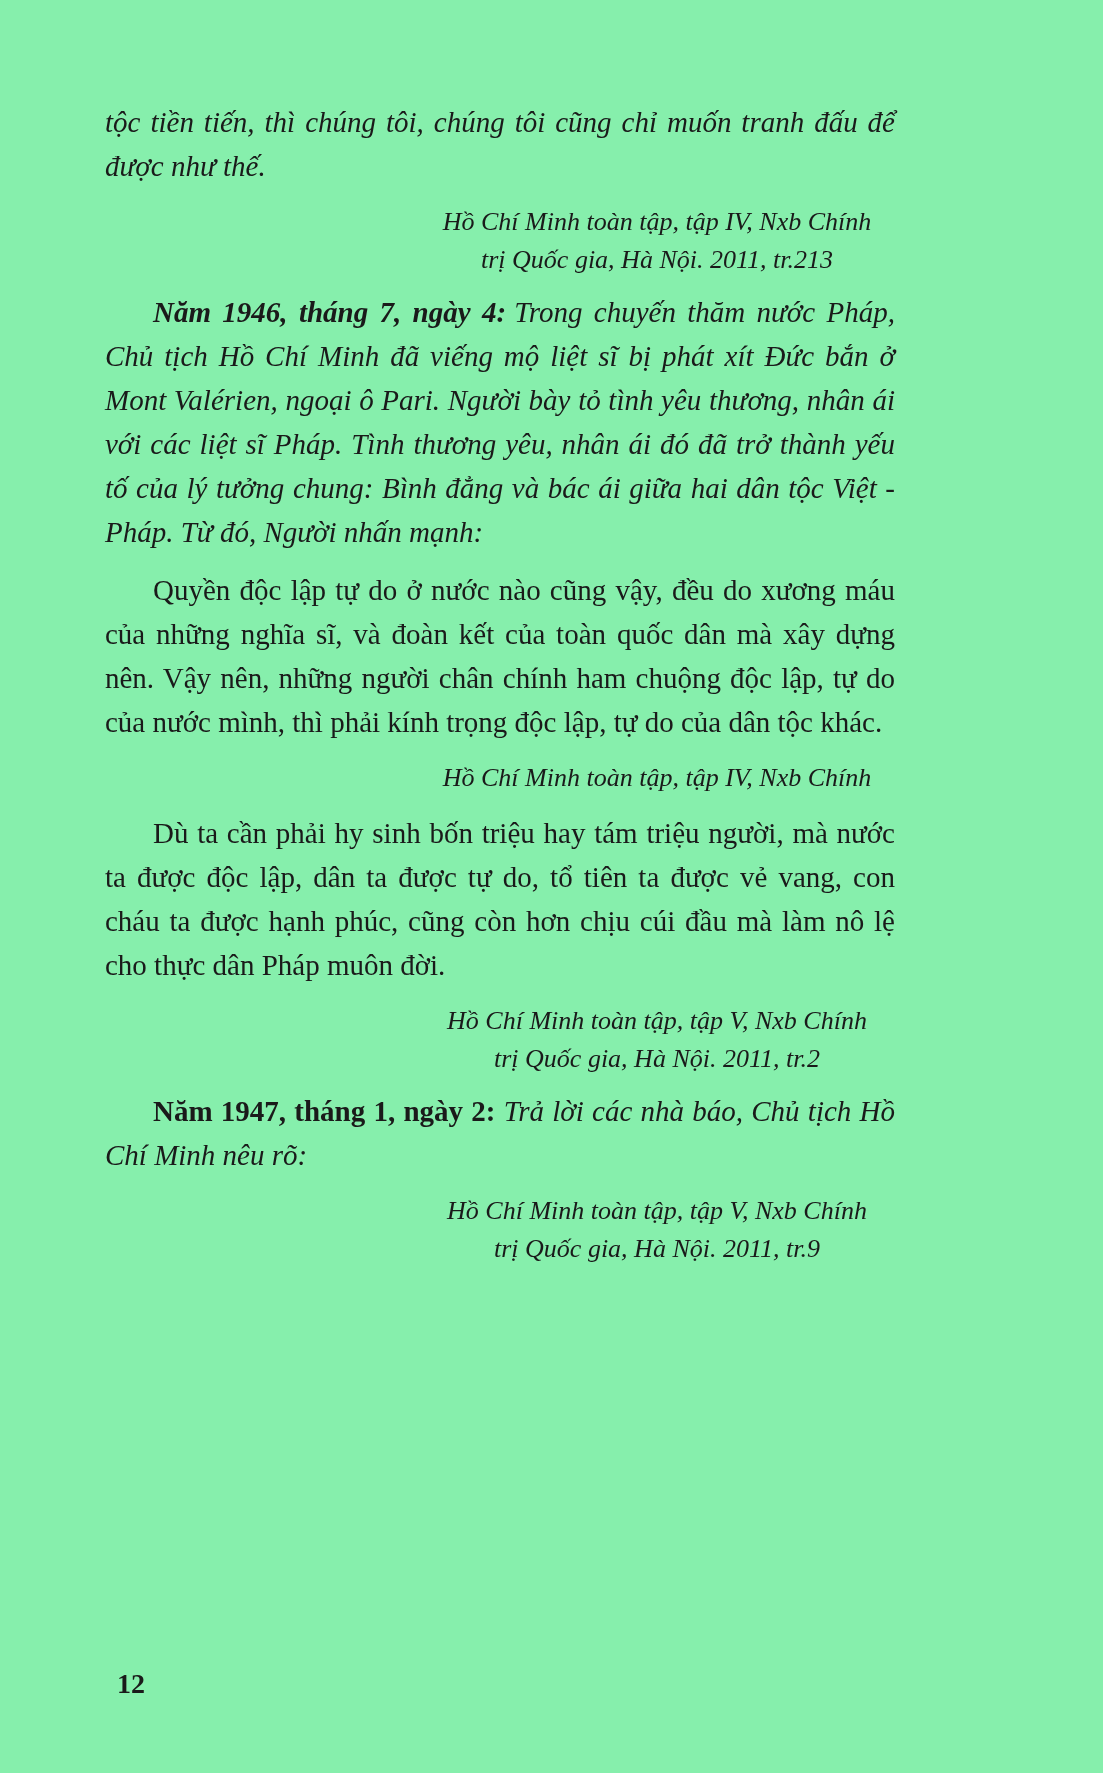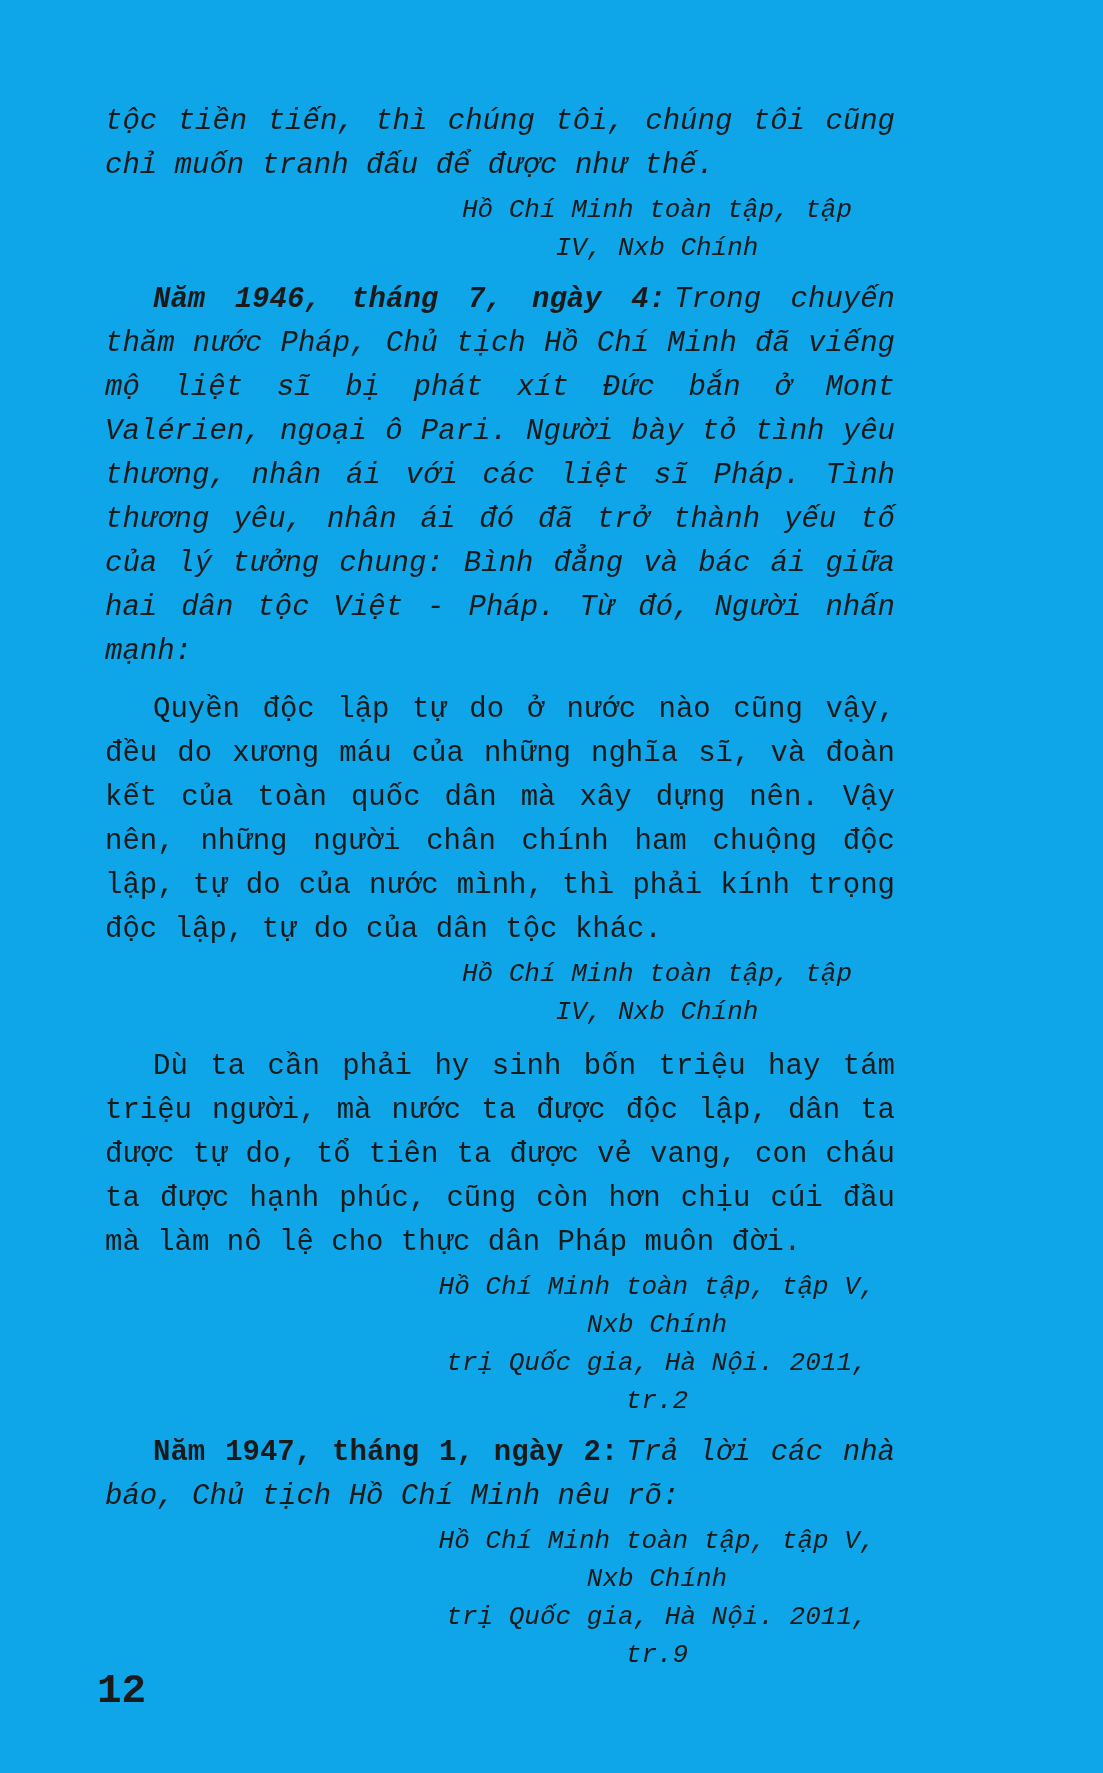--- a/index.html
+++ b/index.html
@@ -4,71 +4,72 @@
 <style>
   html, body {
     margin: 0;
     padding: 0;
     background: #ffffff;
   }
   .page {
     position: relative;
     width: 1103px;
     height: 1773px;
-    background: #0ea5e9;
+    background: #86efac;
     overflow: hidden;
-    font-family: Liberation Mono, monospace;
+    font-family: Liberation Serif, serif;
     color: #1a1a1a;
   }
   .text-column {
     position: absolute;
     left: 105px;
     top: 100px;
     width: 790px;
     font-size: 29px;
     line-height: 44px;
     text-align: justify;
   }
   p { margin: 0; }
   .italic { font-style: italic; }
   .indent { text-indent: 48px; }
   .citation {
     font-style: italic;
     font-size: 26px;
     line-height: 38px;
     width: 440px;
-    margin: 3px 18px 5px auto;
+    margin: 15px 18px 5px auto;
     text-align: center;
     text-indent: 0;
   }
   .entry { margin-top: 11px; }
   .eh { font-weight: bold; margin-right: 0.28em; }
   .bi { font-weight: bold; font-style: italic; margin-top: 13px; }
   .b  { font-weight: bold; font-style: normal; }
   .i  { font-style: italic; }
   .quote { margin-top: 14px; }
   .page-number {
     position: absolute;
-    left: 97px;
+    left: 117px;
     top: 1668px;
-    font-size: 41px;
+    font-size: 28px;
     font-weight: bold;
     font-style: normal;
   }
 </style>
 </head>
 <body>
 
 <div class="page">
   <div class="text-column">
 
     <p class="italic">tộc tiền tiến, thì chúng tôi, chúng tôi cũng chỉ muốn tranh đấu để được như thế.</p>
 
     <div class="citation">
       <div>Hồ Chí Minh toàn tập, tập IV, Nxb Chính</div>
+      <div>trị Quốc gia, Hà Nội. 2011, tr.213</div>
     </div>
 
     <p class="entry indent">
       <span class="eh bi">Năm 1946, tháng 7, ngày 4:</span><span class="i">Trong chuyến thăm nước Pháp, Chủ tịch Hồ Chí Minh đã viếng mộ liệt sĩ bị phát xít Đức bắn ở Mont Valérien, ngoại ô Pari. Người bày tỏ tình yêu thương, nhân ái với các liệt sĩ Pháp. Tình thương yêu, nhân ái đó đã trở thành yếu tố của lý tưởng chung: Bình đẳng và bác ái giữa hai dân tộc Việt - Pháp. Từ đó, Người nhấn mạnh:</span>
     </p>
 
     <p class="quote indent">Quyền độc lập tự do ở nước nào cũng vậy, đều do xương máu của những nghĩa sĩ, và đoàn kết của toàn quốc dân mà xây dựng nên. Vậy nên, những người chân chính ham chuộng độc lập, tự do của nước mình, thì phải kính trọng độc lập, tự do của dân tộc khác.</p>
 
     <div class="citation">
       <div>Hồ Chí Minh toàn tập, tập IV, Nxb Chính</div>

